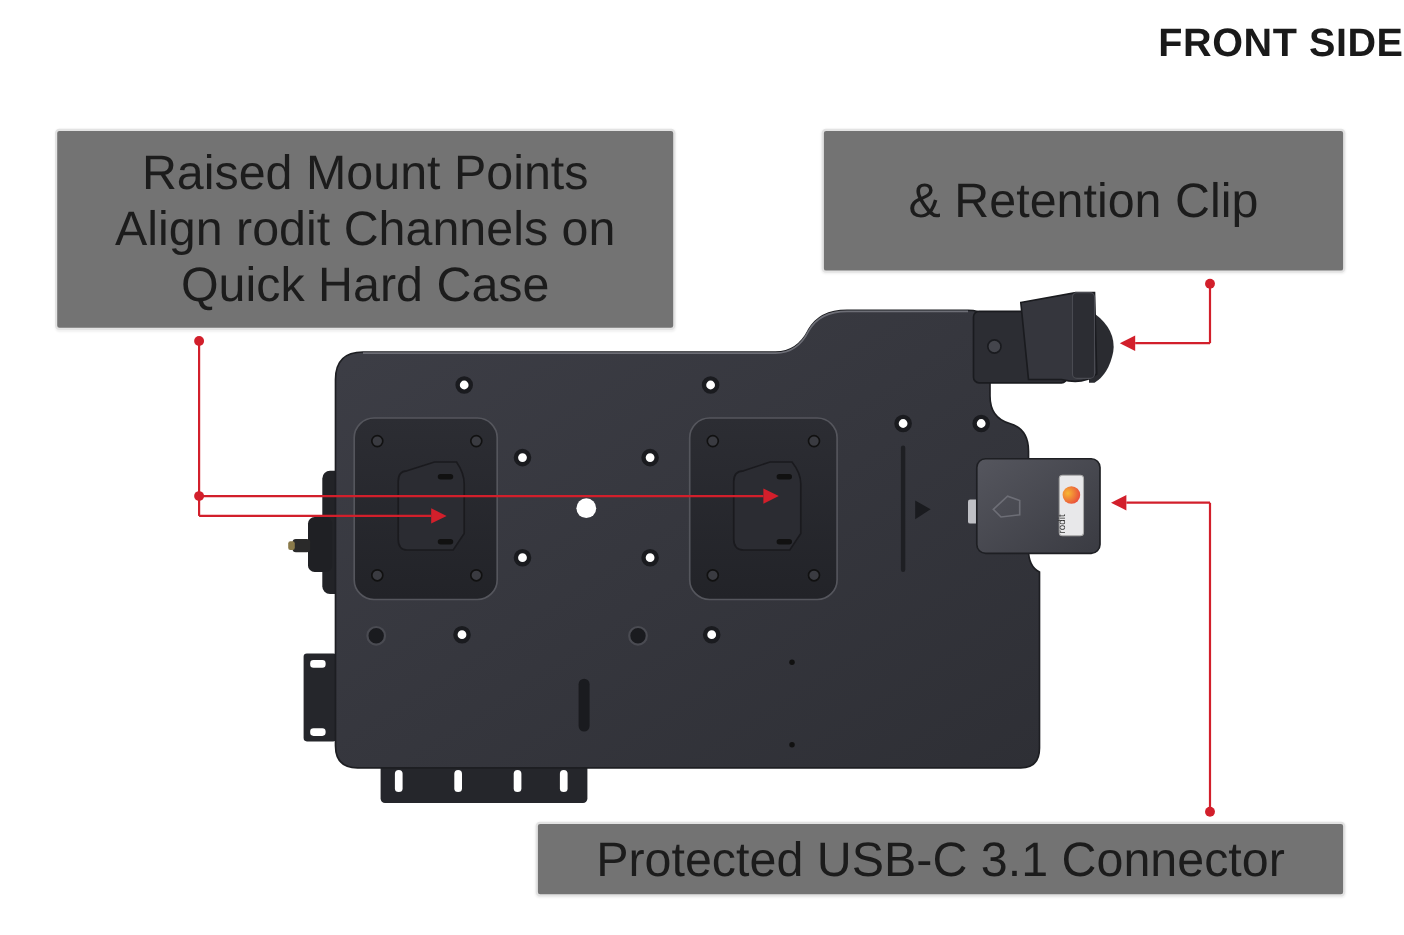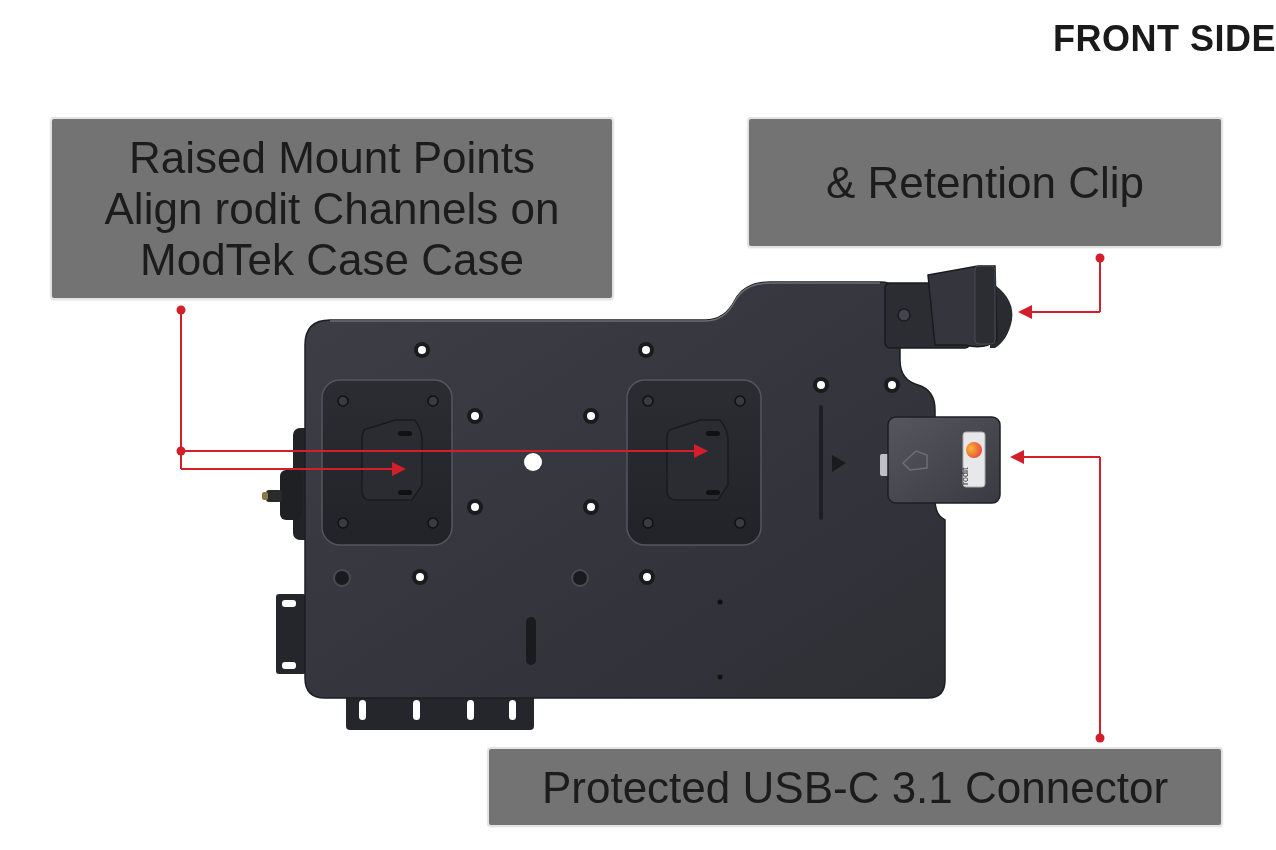--- a/index.html
+++ b/index.html
@@ -11,31 +11,31 @@
 </style>
 </head>
 <body>
 
 <div class="title">FRONT SIDE</div>
 
 <div class="callout" style="left:50px; top:117px; width:564px; height:183px;">
   <div>
     <span>Raised Mount Points</span>
     <span>Align rodit Channels on</span>
-    <span>ModTek Case Case</span>
+    <span>Quick Hard Case</span>
   </div>
 </div>
 
 <div class="callout" style="left:747px; top:117px; width:476px; height:131px;">
   <div>
     <span>&amp; Retention Clip</span>
   </div>
 </div>
 
-<div class="callout" style="left:487px; top:747px; width:736px; height:80px;">
+<div class="callout" style="left:487px; top:747px; width:736px; height:68px;">
   <span>Protected USB-C 3.1 Connector</span>
 </div>
 
 <svg width="1276" height="850" viewBox="0 0 1276 850">
   <defs>
     <linearGradient id="plateGrad" x1="0" y1="0" x2="1" y2="1">
       <stop offset="0" stop-color="#3d3e46"></stop>
       <stop offset="1" stop-color="#2e2f35"></stop>
     </linearGradient>
     <linearGradient id="padGrad" x1="0" y1="0" x2="0" y2="1">

